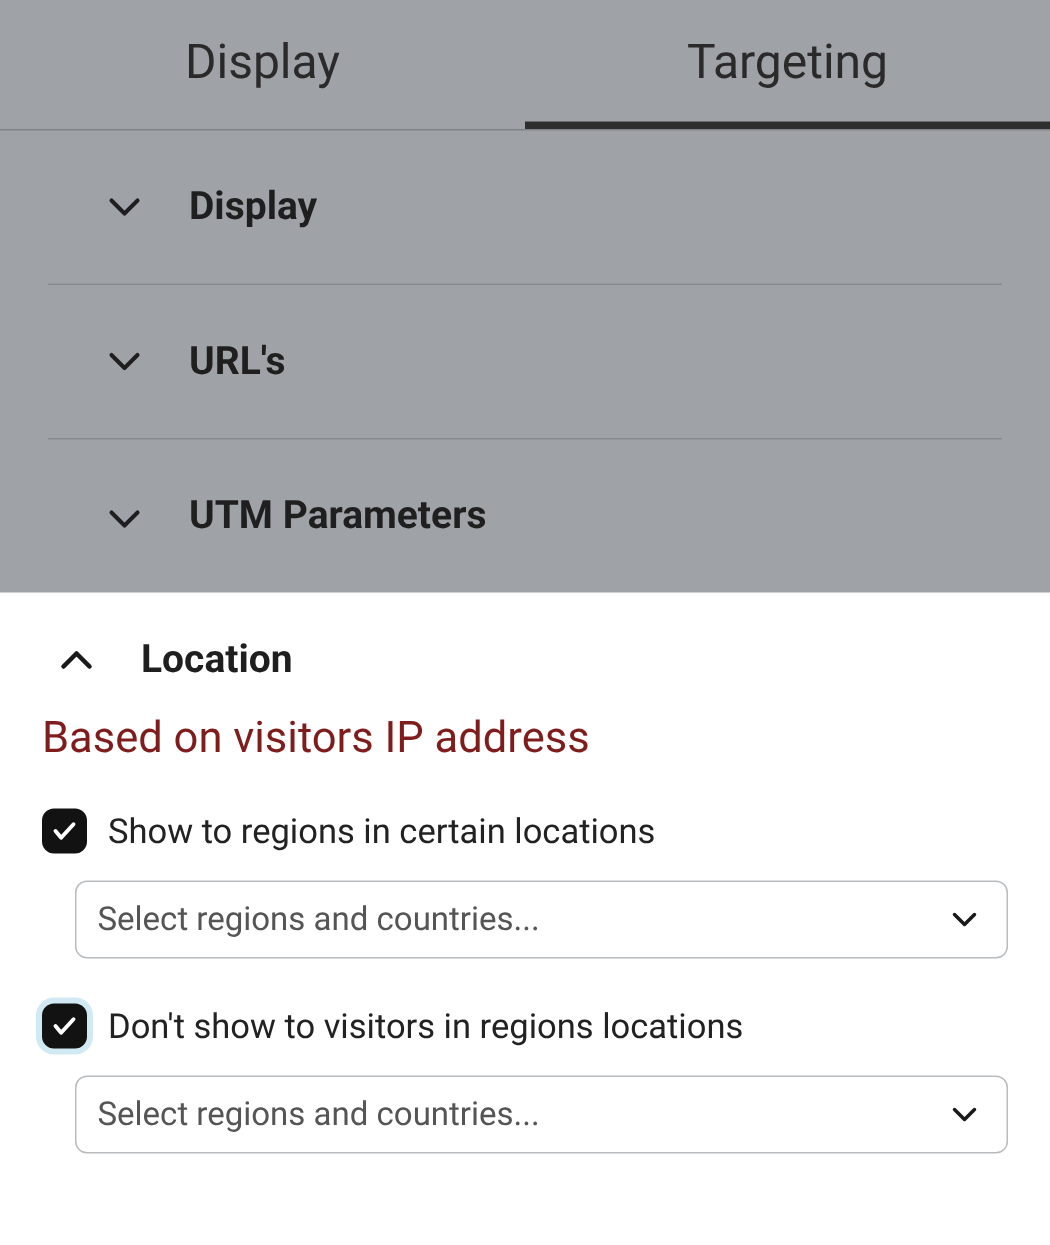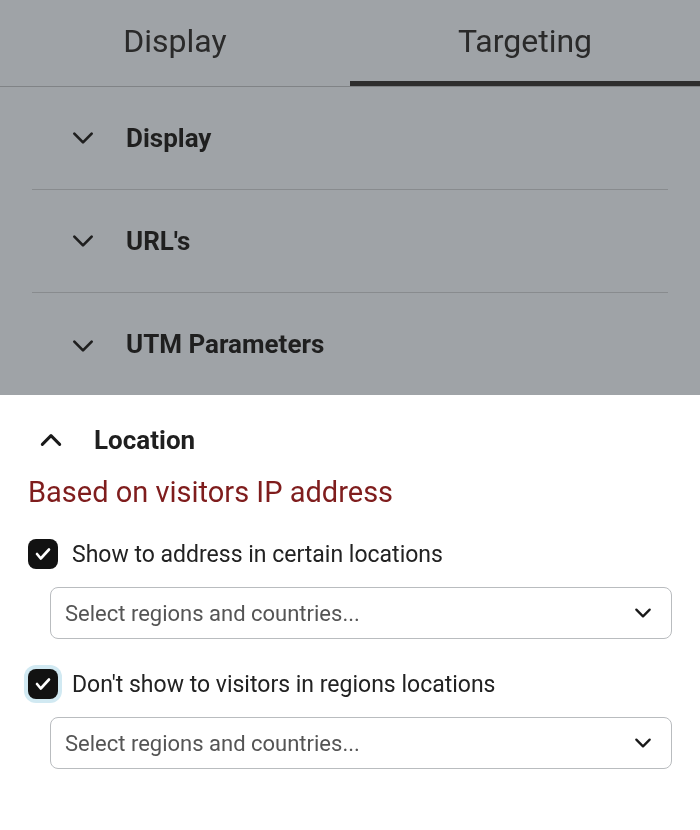--- a/index.html
+++ b/index.html
@@ -176,21 +176,21 @@
 
   <div class="panel-body">
     <div class="subtitle">Based on visitors IP address</div>
 
     <div class="option-row">
       <div class="checkbox">
         <svg viewBox="0 0 24 24" fill="none" stroke="#fff" stroke-width="3.5" stroke-linecap="round" stroke-linejoin="round">
             <polyline points="4 12 9 18 20 6"></polyline>
           </svg>
       </div>
-      <span class="option-label">Show to address in certain locations</span>
+      <span class="option-label">Show to regions in certain locations</span>
     </div>
     <div class="select-box">
       <span class="select-placeholder">Select regions and countries...</span>
       <svg class="select-chevron" viewBox="0 0 24 24" fill="none" stroke="#1a1a1a" stroke-width="2.8" stroke-linecap="round" stroke-linejoin="round">
           <polyline points="4 8 12 16 20 8"></polyline>
         </svg>
     </div>
 
     <div class="option-row">
       <div class="checkbox highlighted">

